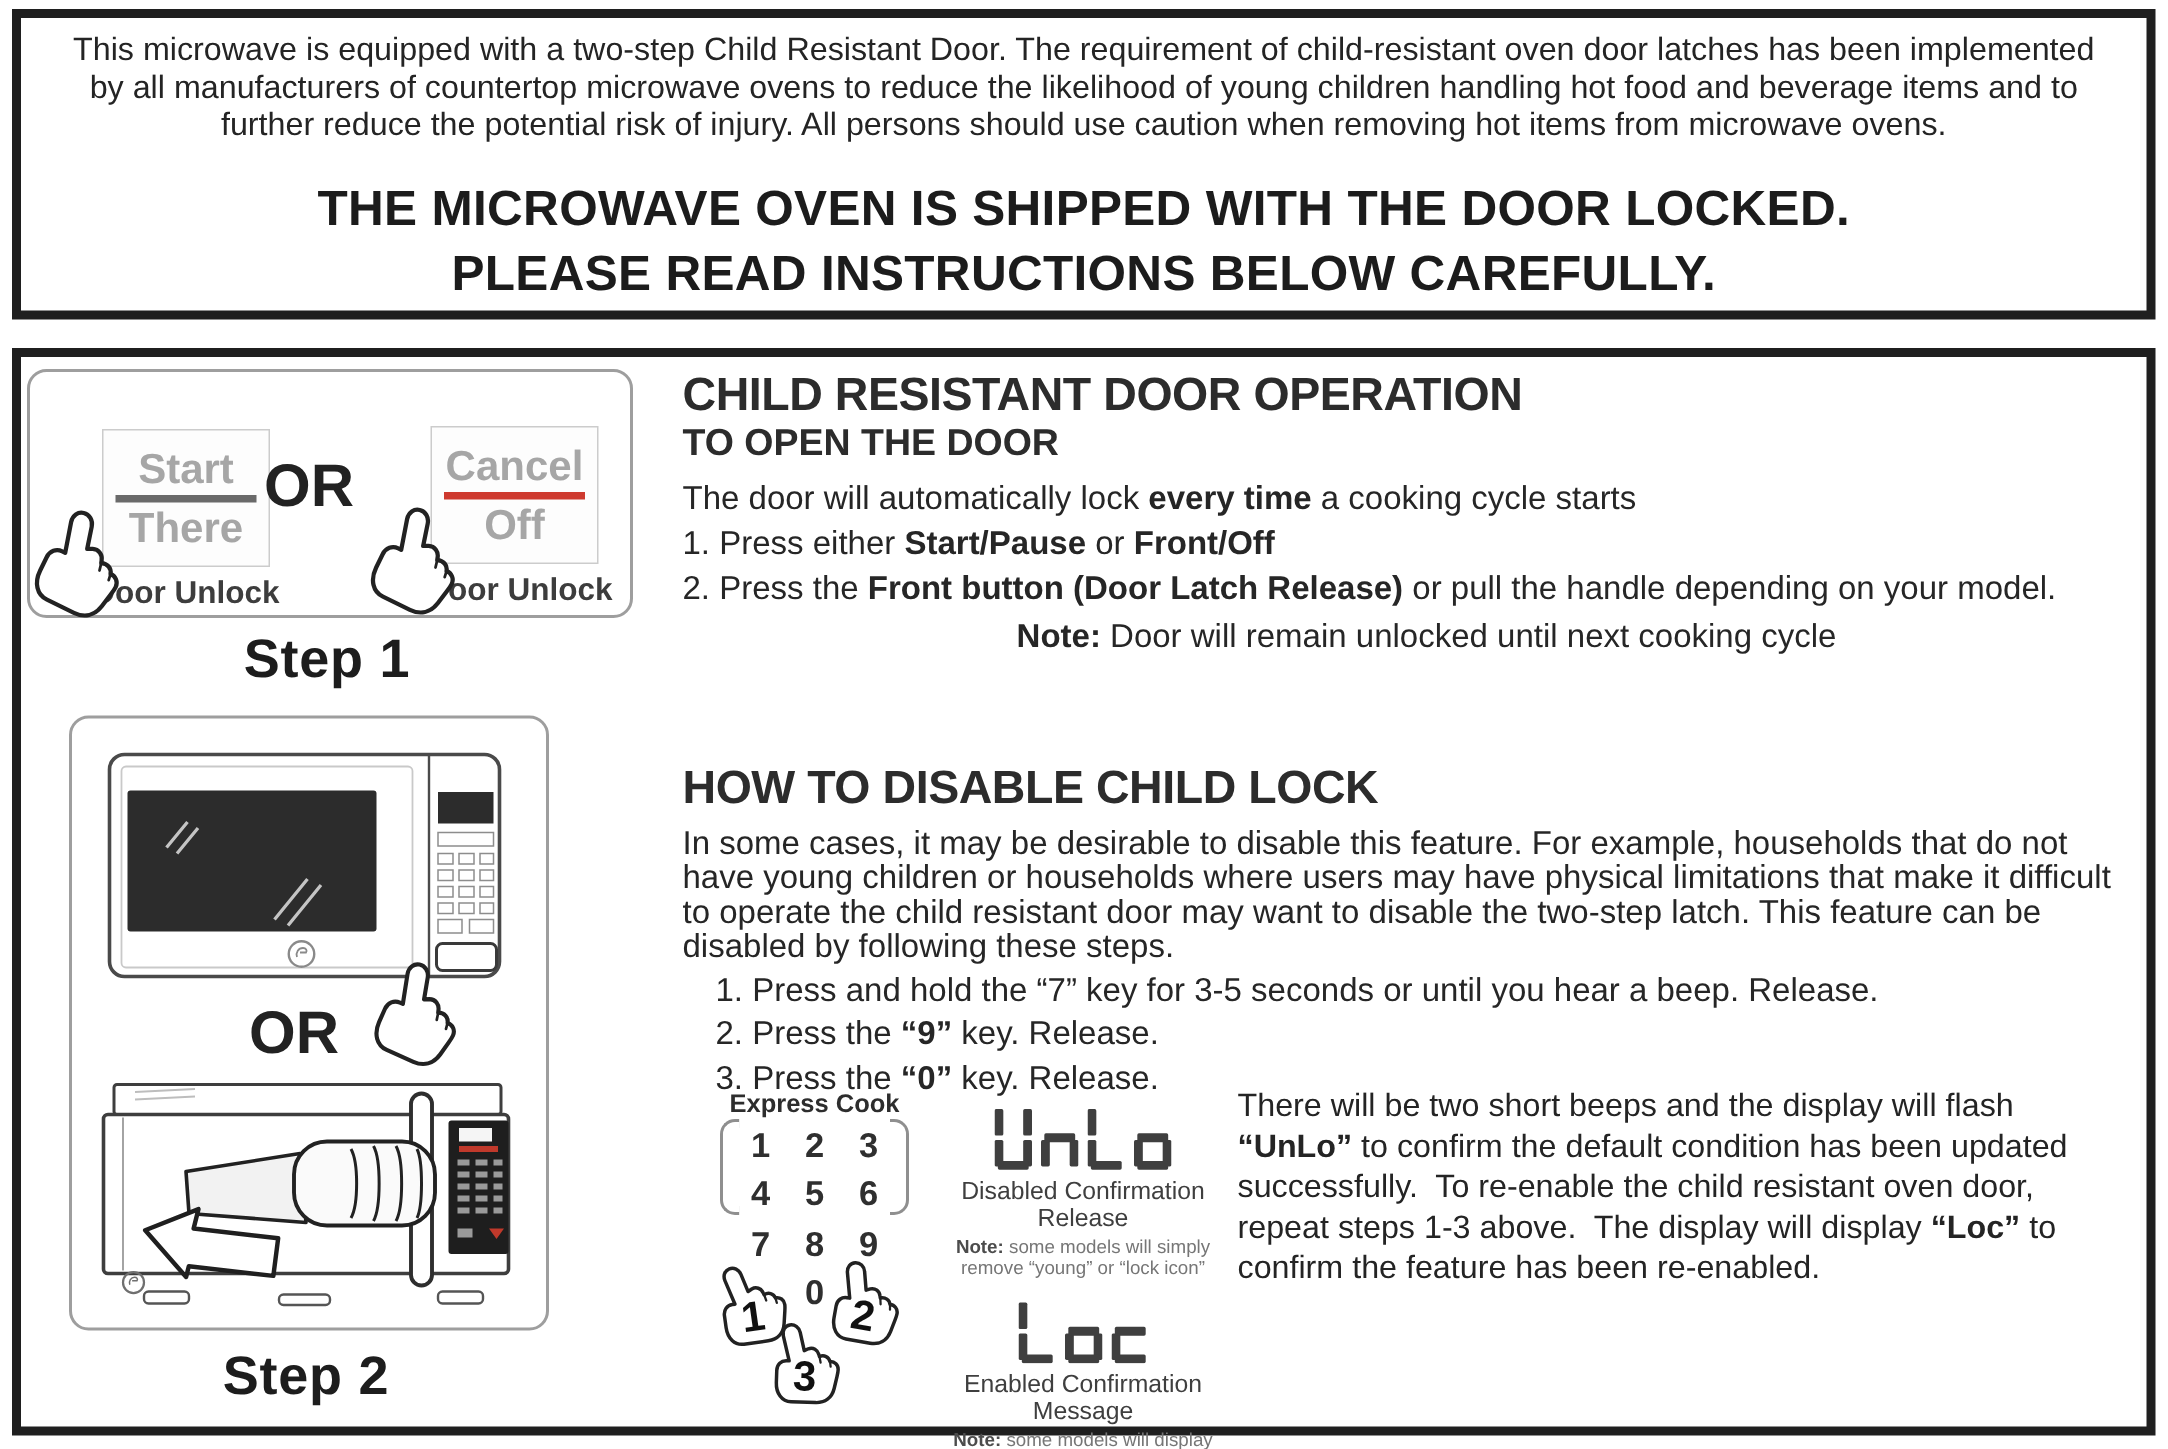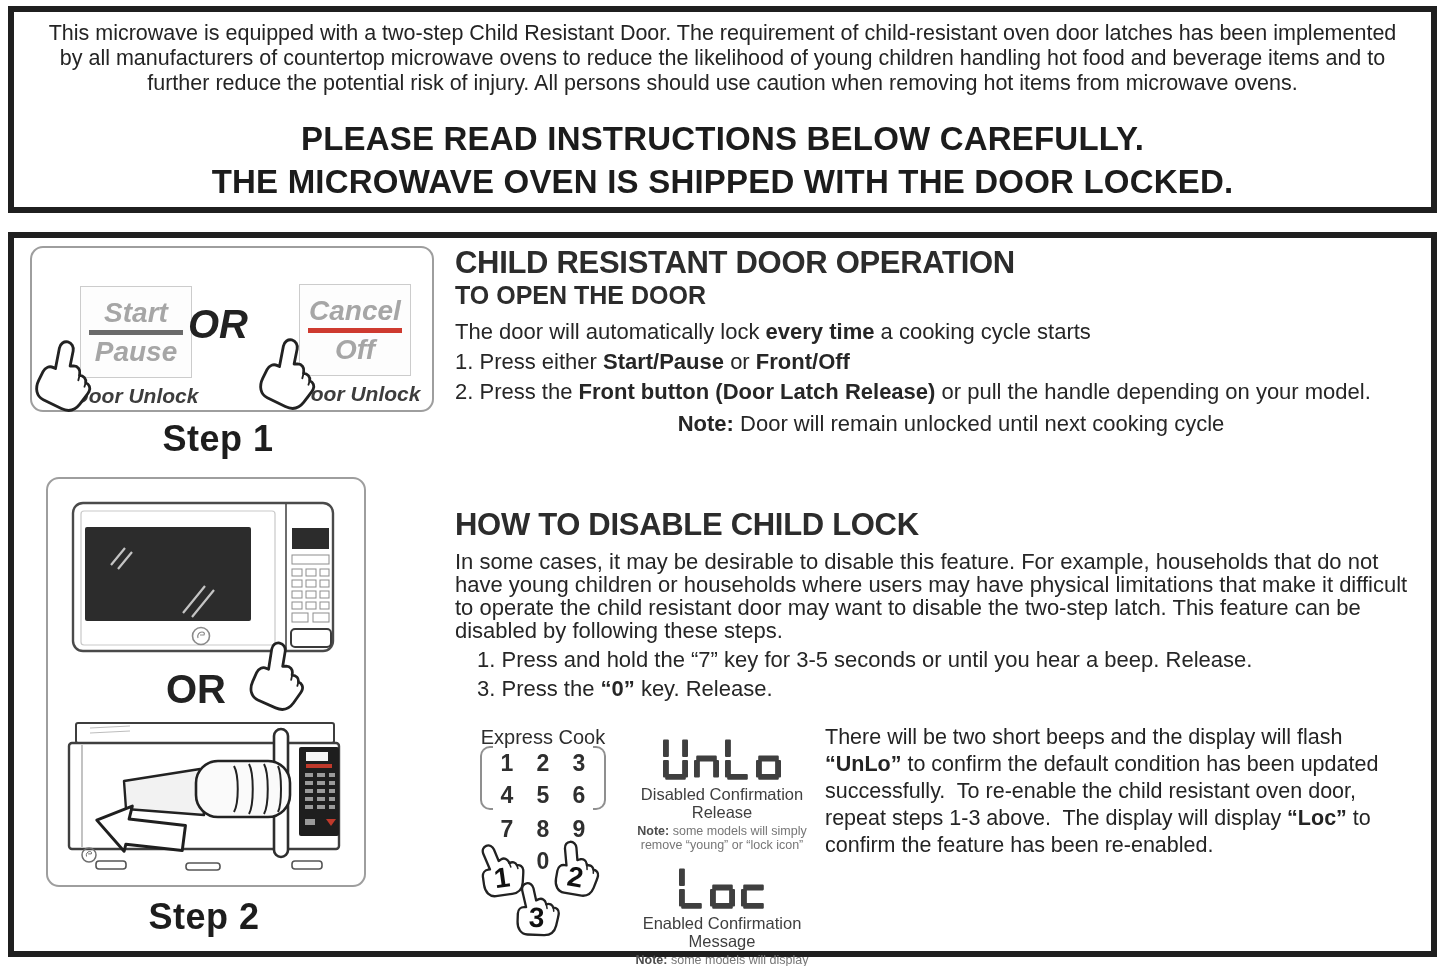--- a/index.html
+++ b/index.html
@@ -9,21 +9,21 @@
   .top-box{top:6px;width:1429px;height:207px;}
   .main-box{top:232px;width:1429px;height:725px;}
   .inner{position:absolute;inset:0;}
 
   
   .top-para{margin:9px auto 0;width:1352px;text-align:center;font-size:21.5px;line-height:25px;color:#242424;}
   .warning{margin-top:21px;text-align:center;font-weight:bold;font-size:33px;line-height:43px;color:#1c1c1c;letter-spacing:.2px;}
 
   
   .panel{position:absolute;border:2px solid #9e9e9e;border-radius:13px;background:#fff;}
-  #step1-panel{left:16px;top:8px;width:400px;height:162px;font-style:italic;}
+  #step1-panel{left:4px;top:8px;width:400px;height:162px;}
   #step2-panel{left:32px;top:239px;width:316px;height:406px;}
   .caption{position:absolute;text-align:center;font-weight:bold;font-size:36px;color:#1d1d1d;letter-spacing:.5px;}
   #step1-caption{left:4px;top:180px;width:400px;}
   #step2-caption{left:32px;top:658px;width:316px;}
 
   .kbtn{position:absolute;width:112px;height:92px;box-sizing:border-box;border:1.5px solid #cccccc;background:#fdfdfd;
         display:flex;flex-direction:column;align-items:center;justify-content:center;}
   .kt{font-size:28px;font-weight:bold;color:#a6a6a6;line-height:30px;}
   .kline{width:94px;height:5px;margin:2px 0;}
   .kbtn-label{position:absolute;font-size:21px;font-weight:bold;color:#3d3d3d;text-align:center;}
@@ -43,21 +43,21 @@
   #sec1 .intro{margin-top:11px;}
   #sec1 .item{margin-top:6px;}
   .note{margin-top:8px;padding-left:30px;text-align:center;}
   #sec2 .para{margin-top:8px;line-height:23px;}
   #sec2 .step{margin-top:5.5px;padding-left:22px;}
   #sec2 .step:first-of-type{margin-top:9px;}
   .b{font-weight:bold;}
 
   
   #keypad{position:absolute;left:466px;top:488px;width:126px;height:210px;}
-  .kp-label{text-align:center;font-size:20px;font-weight:normal;color:#2d2d2d;}
+  .kp-label{text-align:center;font-size:17px;font-weight:bold;color:#2d2d2d;}
   .kp-grid{position:absolute;left:0;top:18px;width:126px;height:190px;}
   .bracket{position:absolute;top:2px;width:13px;height:64px;box-sizing:border-box;border:2.5px solid #8f8f8f;}
   .bracket.l{left:0;border-right:none;border-radius:10px 0 0 10px;}
   .bracket.r{right:0;border-left:none;border-radius:0 10px 10px 0;}
   .dg{position:absolute;width:26px;text-align:center;font-size:23px;font-weight:bold;color:#2f2f2f;}
   .khand{position:absolute;width:50px;height:58px;}
   .khand svg{position:absolute;left:0;top:0;width:50px;height:58px;}
   .handnum{position:absolute;left:15px;top:22px;font-size:28px;font-weight:bold;color:#111;}
 
   
@@ -88,33 +88,33 @@
                  C47.5,29.7 50.3,32.3 50.3,35.8 C50.3,37.3 50,39 49.6,41 L47.8,50
                  C46.3,57 41.3,61 34.3,61 Z" fill="#ffffff" stroke="#222222" stroke-width="2.6" stroke-linejoin="round"></path>
         <path d="M36,26.5 L37,31 M44,30 L44.6,33.8" stroke="#222222" stroke-width="1.7" fill="none" stroke-linecap="round"></path>
       </g>
     </defs>
   </svg>
 
   <section class="box top-box">
     <p class="top-para">This microwave is equipped with a two-step Child Resistant Door. The requirement of child-resistant oven door latches has been implemented by all manufacturers of countertop microwave ovens to reduce the likelihood of young children handling hot food and beverage items and to further reduce the potential risk of injury. All persons should use caution when removing hot items from microwave ovens.</p>
     <div class="warning">
+      <div>THE MICROWAVE OVEN IS SHIPPED WITH THE DOOR LOCKED.</div>
       <div>PLEASE READ INSTRUCTIONS BELOW CAREFULLY.</div>
-      <div>THE MICROWAVE OVEN IS SHIPPED WITH THE DOOR LOCKED.</div>
     </div>
   </section>
 
   <section class="box main-box">
     <div class="inner">
 
       <div class="panel" id="step1-panel">
         <div class="kbtn" style="left:48px;top:38px;">
           <span class="kt">Start</span>
           <span class="kline" style="background: rgb(106, 106, 106);"></span>
-          <span class="kt">Pause</span>
+          <span class="kt">There</span>
         </div>
         <div class="kbtn-label" style="left:28px;top:136px;width:152px;">Door Unlock</div>
 
         <div class="or-big" style="left:156px;top:54px;">OR</div>
 
         <div class="kbtn" style="left:267px;top:36px;">
           <span class="kt">Cancel</span>
           <span class="kline" style="background: rgb(206, 58, 47);"></span>
           <span class="kt">Off</span>
         </div>
@@ -228,20 +228,21 @@
         <p class="line intro"><span>The door will automatically lock </span><span class="b">every time</span><span> a cooking cycle starts</span></p>
         <p class="line item"><span>1. Press either </span><span class="b">Start/Pause</span><span> or </span><span class="b">Front/Off</span></p>
         <p class="line item"><span>2. Press the </span><span class="b">Front button (Door Latch Release)</span><span> or pull the handle depending on your model.</span></p>
         <p class="line note"><span class="b">Note:</span><span> Door will remain unlocked until next cooking cycle</span></p>
       </div>
 
       <div id="sec2">
         <h1 class="sec">HOW TO DISABLE CHILD LOCK</h1>
         <p class="line para">In some cases, it may be desirable to disable this feature. For example, households that do not have young children or households where users may have physical limitations that make it difficult to operate the child resistant door may want to disable the two-step latch. This feature can be disabled by following these steps.</p>
         <p class="line step"><span>1. Press and hold the “7” key for 3-5 seconds or until you hear a beep. Release.</span></p>
+        <p class="line step"><span>2. Press the </span><span class="b">“9”</span><span> key. Release.</span></p>
         <p class="line step"><span>3. Press the </span><span class="b">“0”</span><span> key. Release.</span></p>
       </div>
 
       <div id="keypad">
         <div class="kp-label">Express Cook</div>
         <div class="kp-grid">
           <div class="bracket l"></div>
           <div class="bracket r"></div>
 
           <span class="dg" style="left:14px;top:6px;">1</span>

